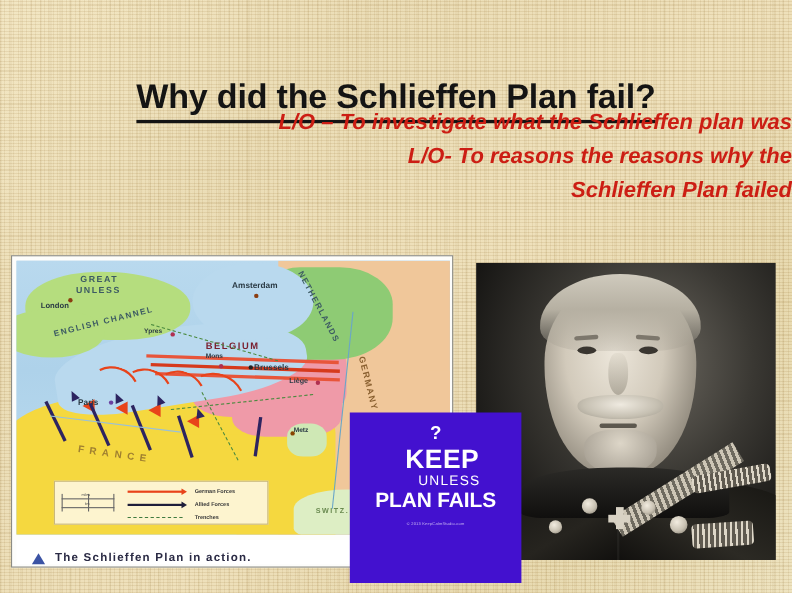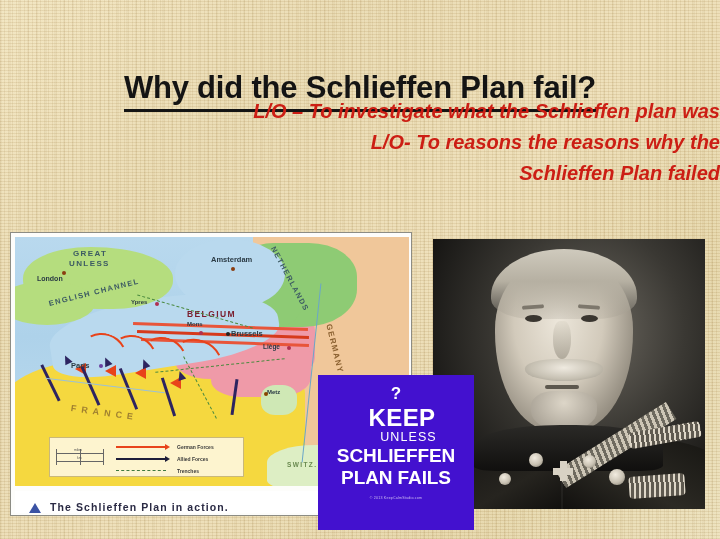--- a/index.html
+++ b/index.html
@@ -517,18 +517,17 @@
     <div class="medal" style="left:150px; top:216px; width:13px; height:13px;"></div>
     <div class="medal" style="left:176px; top:230px; width:16px; height:16px;"></div>
     <div class="medal" style="left:66px; top:234px; width:12px; height:12px;"></div>
     <div class="epaulette" style="left:196px; top:236px; width:56px; height:22px; transform:rotate(-4deg);"></div>
   </div>
 
   <div id="poster">
     <div class="q">?</div>
     <div class="keep">KEEP</div>
     <div class="unless">UNLESS</div>
-    <div class="schlieffen">SCHLIEFFEN</div>
     <div class="planfails">PLAN FAILS</div>
     <div class="credit">© 2013 KeepCalmStudio.com</div>
   </div>
 
 </div>
 
 </body></html>

